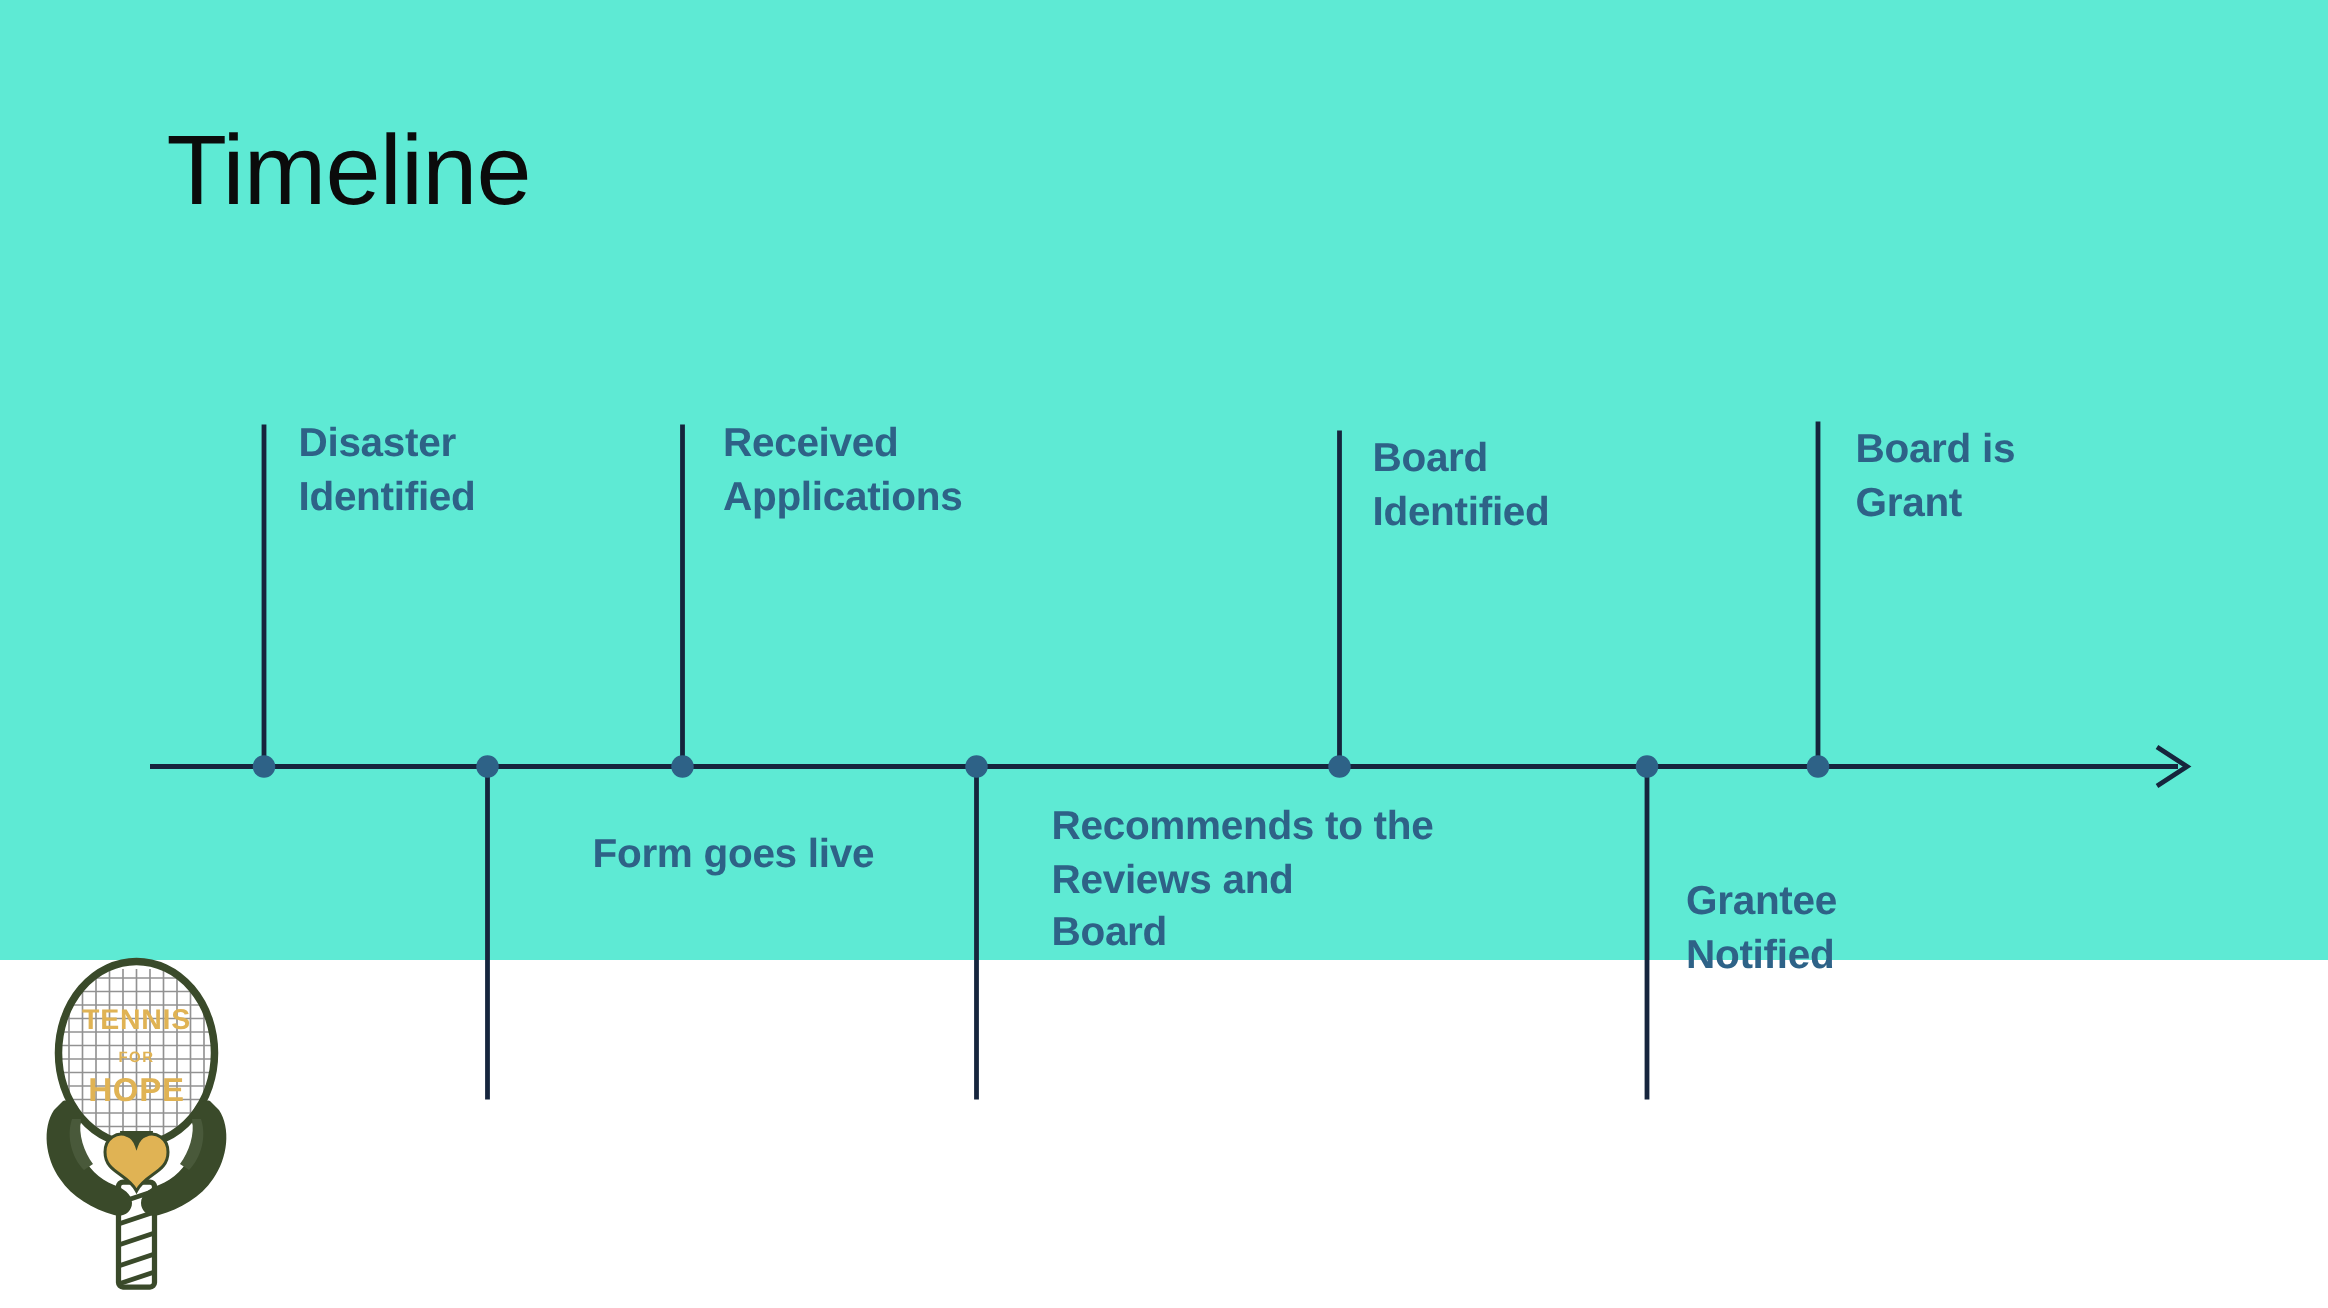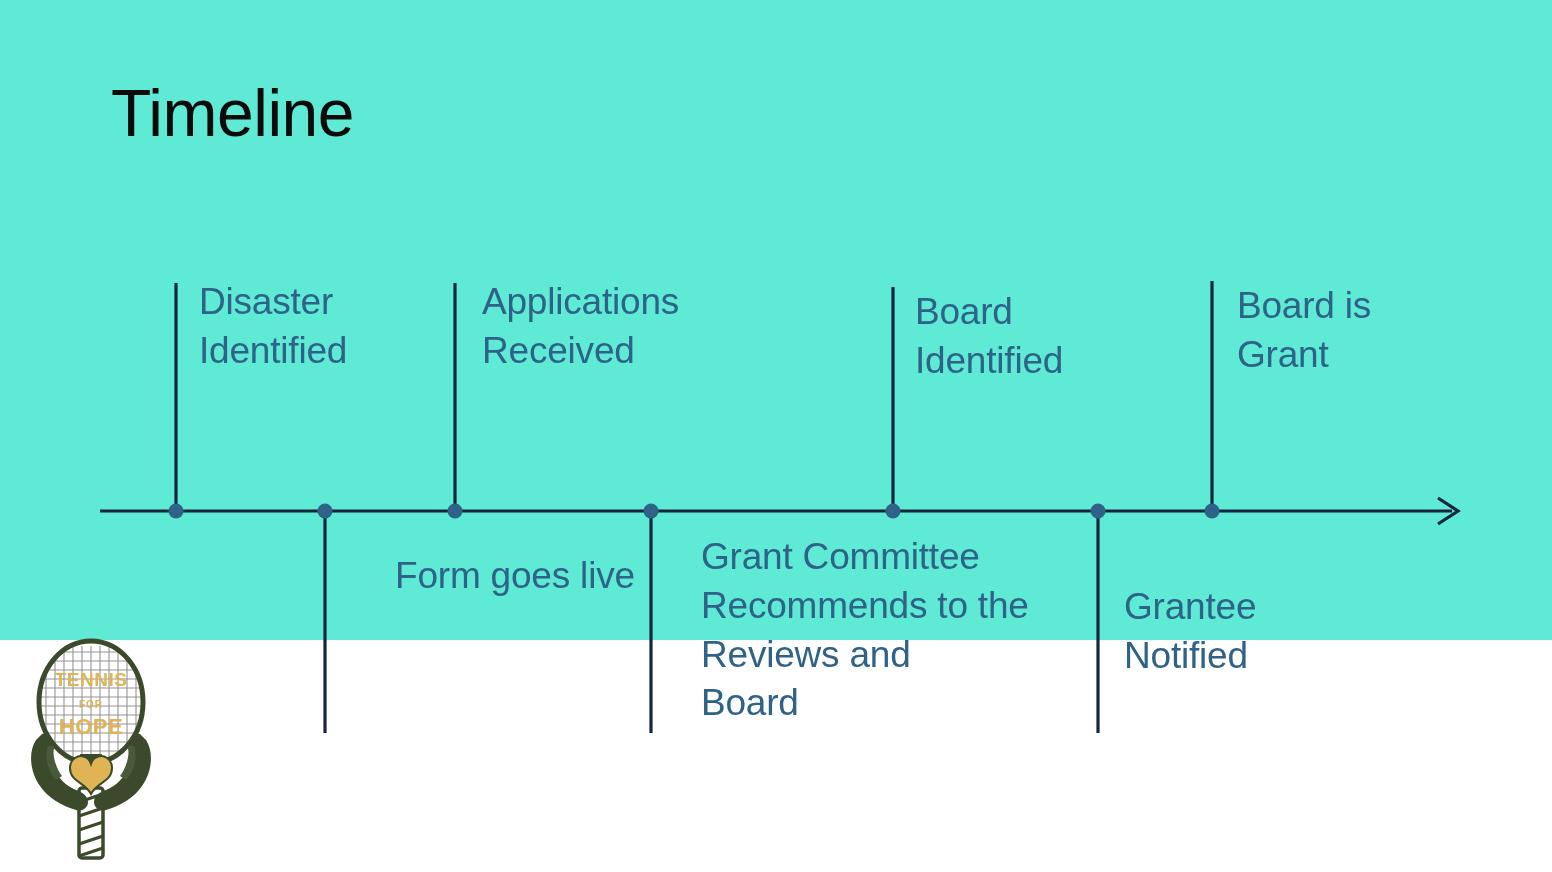--- a/index.html
+++ b/index.html
@@ -44,22 +44,22 @@
     left: 0;
     top: 0;
     width: 1552px;
     height: 872px;
   }
 
   
   .milestone-label {
     position: absolute;
     color: #2e6287;
-    font-weight: normal;
-    font-size: 37px;
+    font-weight: bold;
+    font-size: 27px;
     line-height: 1.32;
     letter-spacing: -0.2px;
   }
   .milestone-label.above { }
   .milestone-label.below { }
 
   
   #brand-logo {
     position: absolute;
     left: 22px;
@@ -103,25 +103,24 @@
 
   <div id="labels">
       <div class="milestone-label above" style="left: 199px; top: 278px;">
         <div>Disaster</div>
         <div>Identified</div>
       </div>
       <div class="milestone-label below" style="left: 371px; top: 552px; margin-left: 24px;">
         <div>Form goes live</div>
       </div>
       <div class="milestone-label above" style="left: 482px; top: 278px;">
+        <div>Received</div>
         <div>Applications</div>
-        <div>Received</div>
       </div>
       <div class="milestone-label below" style="left: 701px; top: 533px;">
-        <div>Grant Committee</div>
         <div>Recommends to the</div>
         <div>Reviews and</div>
         <div>Board</div>
       </div>
       <div class="milestone-label above" style="left: 915px; top: 288px;">
         <div>Board</div>
         <div>Identified</div>
       </div>
       <div class="milestone-label below" style="left: 1124px; top: 583px;">
         <div>Grantee</div>

